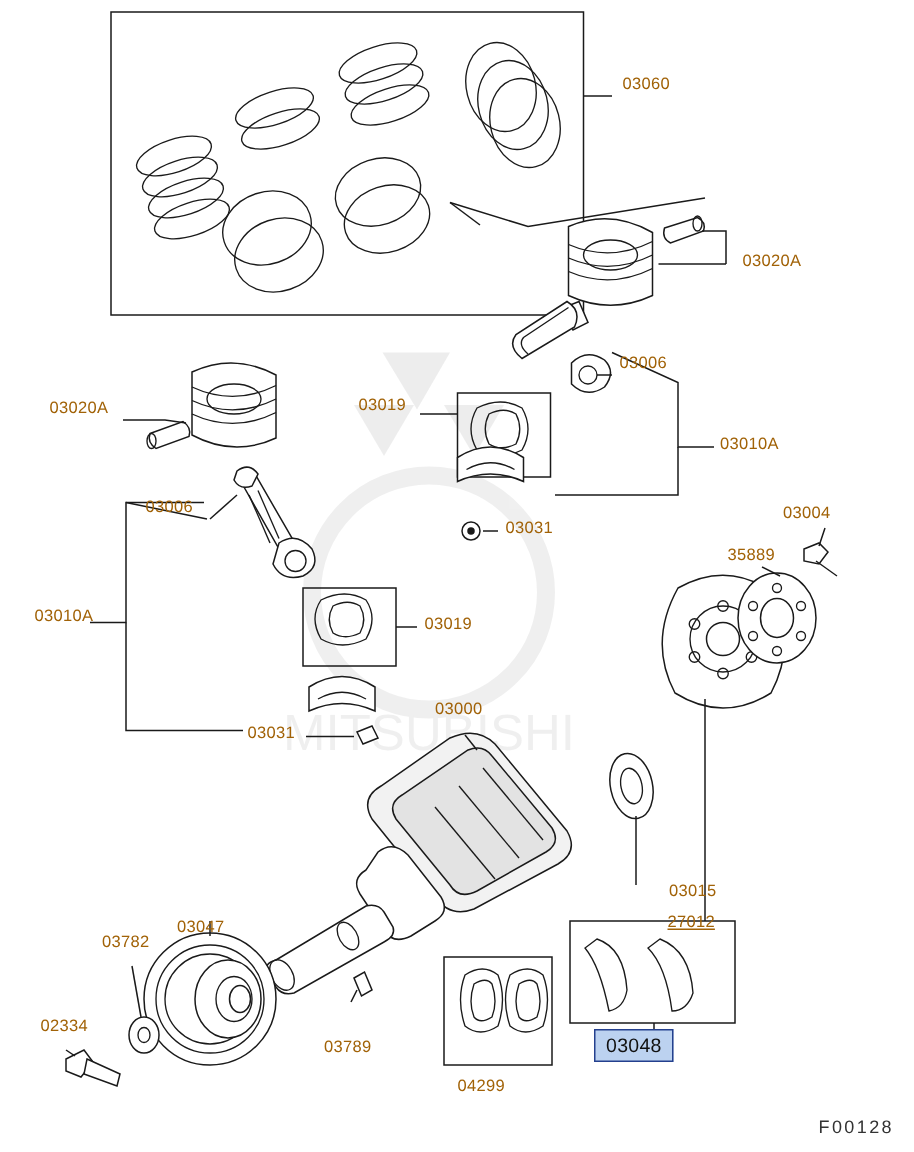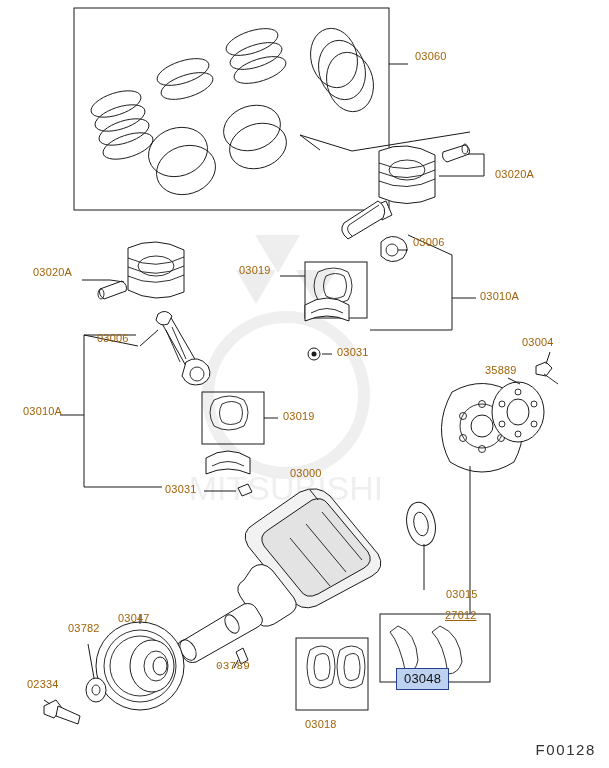--- a/index.html
+++ b/index.html
@@ -37,21 +37,21 @@
     border: 1px solid #24408e;
     padding: 2px 7px 3px 7px;
     color: #111;
     font-size: 13px;
   }
   .footer-code {
     position: absolute;
     right: 13px;
     bottom: 10px;
     font-family: "Liberation Sans", sans-serif;
-    font-size: 15px;
+    font-size: 12px;
     letter-spacing: 1.6px;
     color: #333;
   }
 </style>
 </head>
 <body>
 
 <div id="page">
 
   <svg id="diagram-svg" viewBox="0 0 609 768">
@@ -293,18 +293,18 @@
   <div class="lbl" style="left:485px; top:364px;">35889</div>
   <div class="lbl" style="left:23px; top:405px;">03010A</div>
   <div class="lbl" style="left:283px; top:410px;">03019</div>
   <div class="lbl" style="left:290px; top:467px;">03000</div>
   <div class="lbl" style="left:165px; top:483px;">03031</div>
   <div class="lbl" style="left:411px; top:588px;margin-left:35px;">03015</div>
   <div class="lbl" style="left:445px; top:609px;text-decoration:underline;">27012</div>
   <div class="lbl" style="left:118px; top:612px;">03047</div>
   <div class="lbl" style="left:68px; top:622px;">03782</div>
   <div class="lbl" style="left:27px; top:678px;">02334</div>
-  <div class="lbl" style="left:216px; top:660px;font-family:Liberation Mono, monospace;">03789</div>
-  <div class="lbl" style="left:305px; top:718px;">03018</div>
-  <div class="lbl hl" style="left:396px; top:668px;">03048</div>
+  <div class="lbl" style="left:216px; top:692px;">03789</div>
+  <div class="lbl" style="left:305px; top:718px;">04299</div>
+  <div class="lbl hl" style="left:396px; top:686px;">03048</div>
 
   <div class="footer-code">F00128</div>
 </div>
 
 </body></html>

